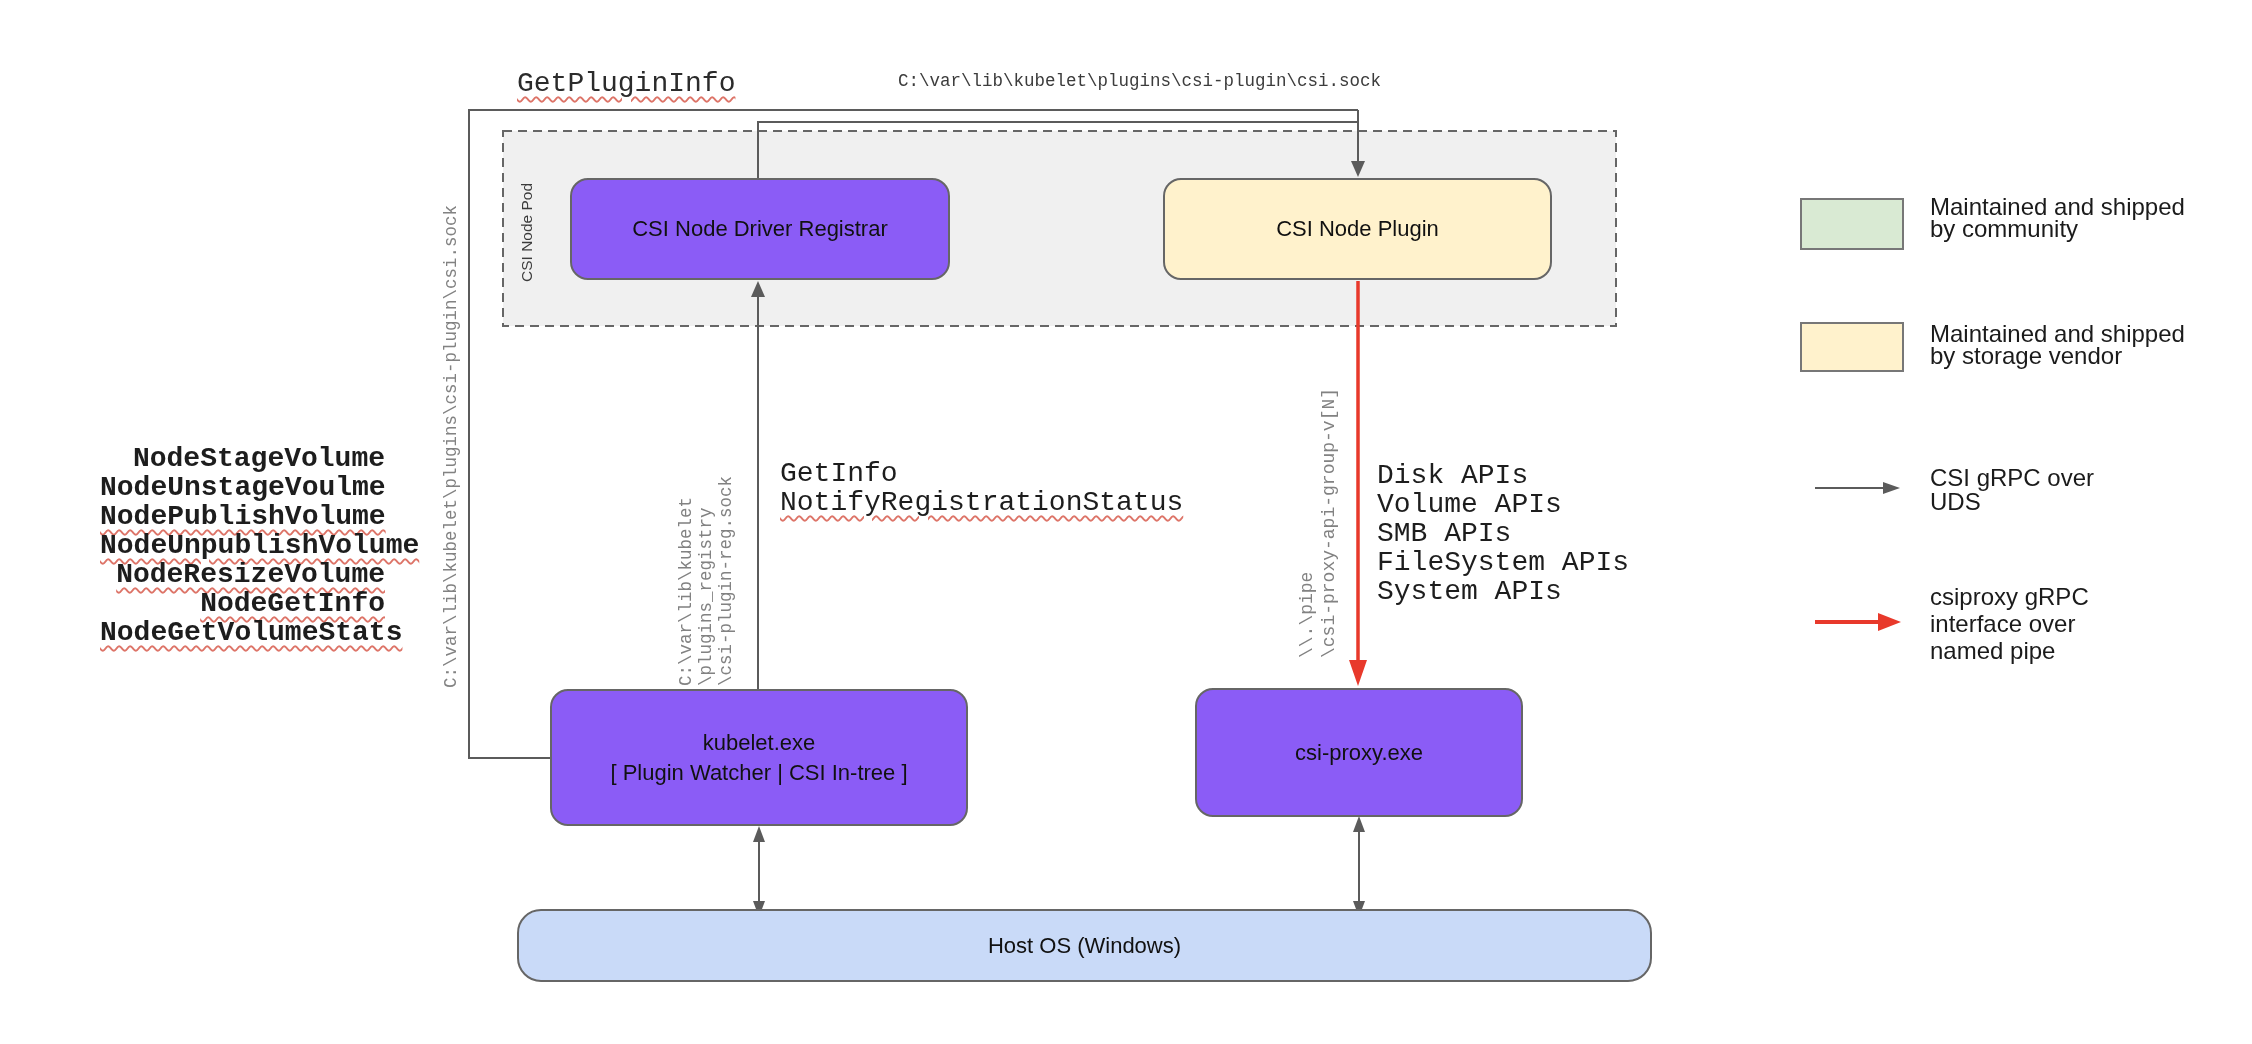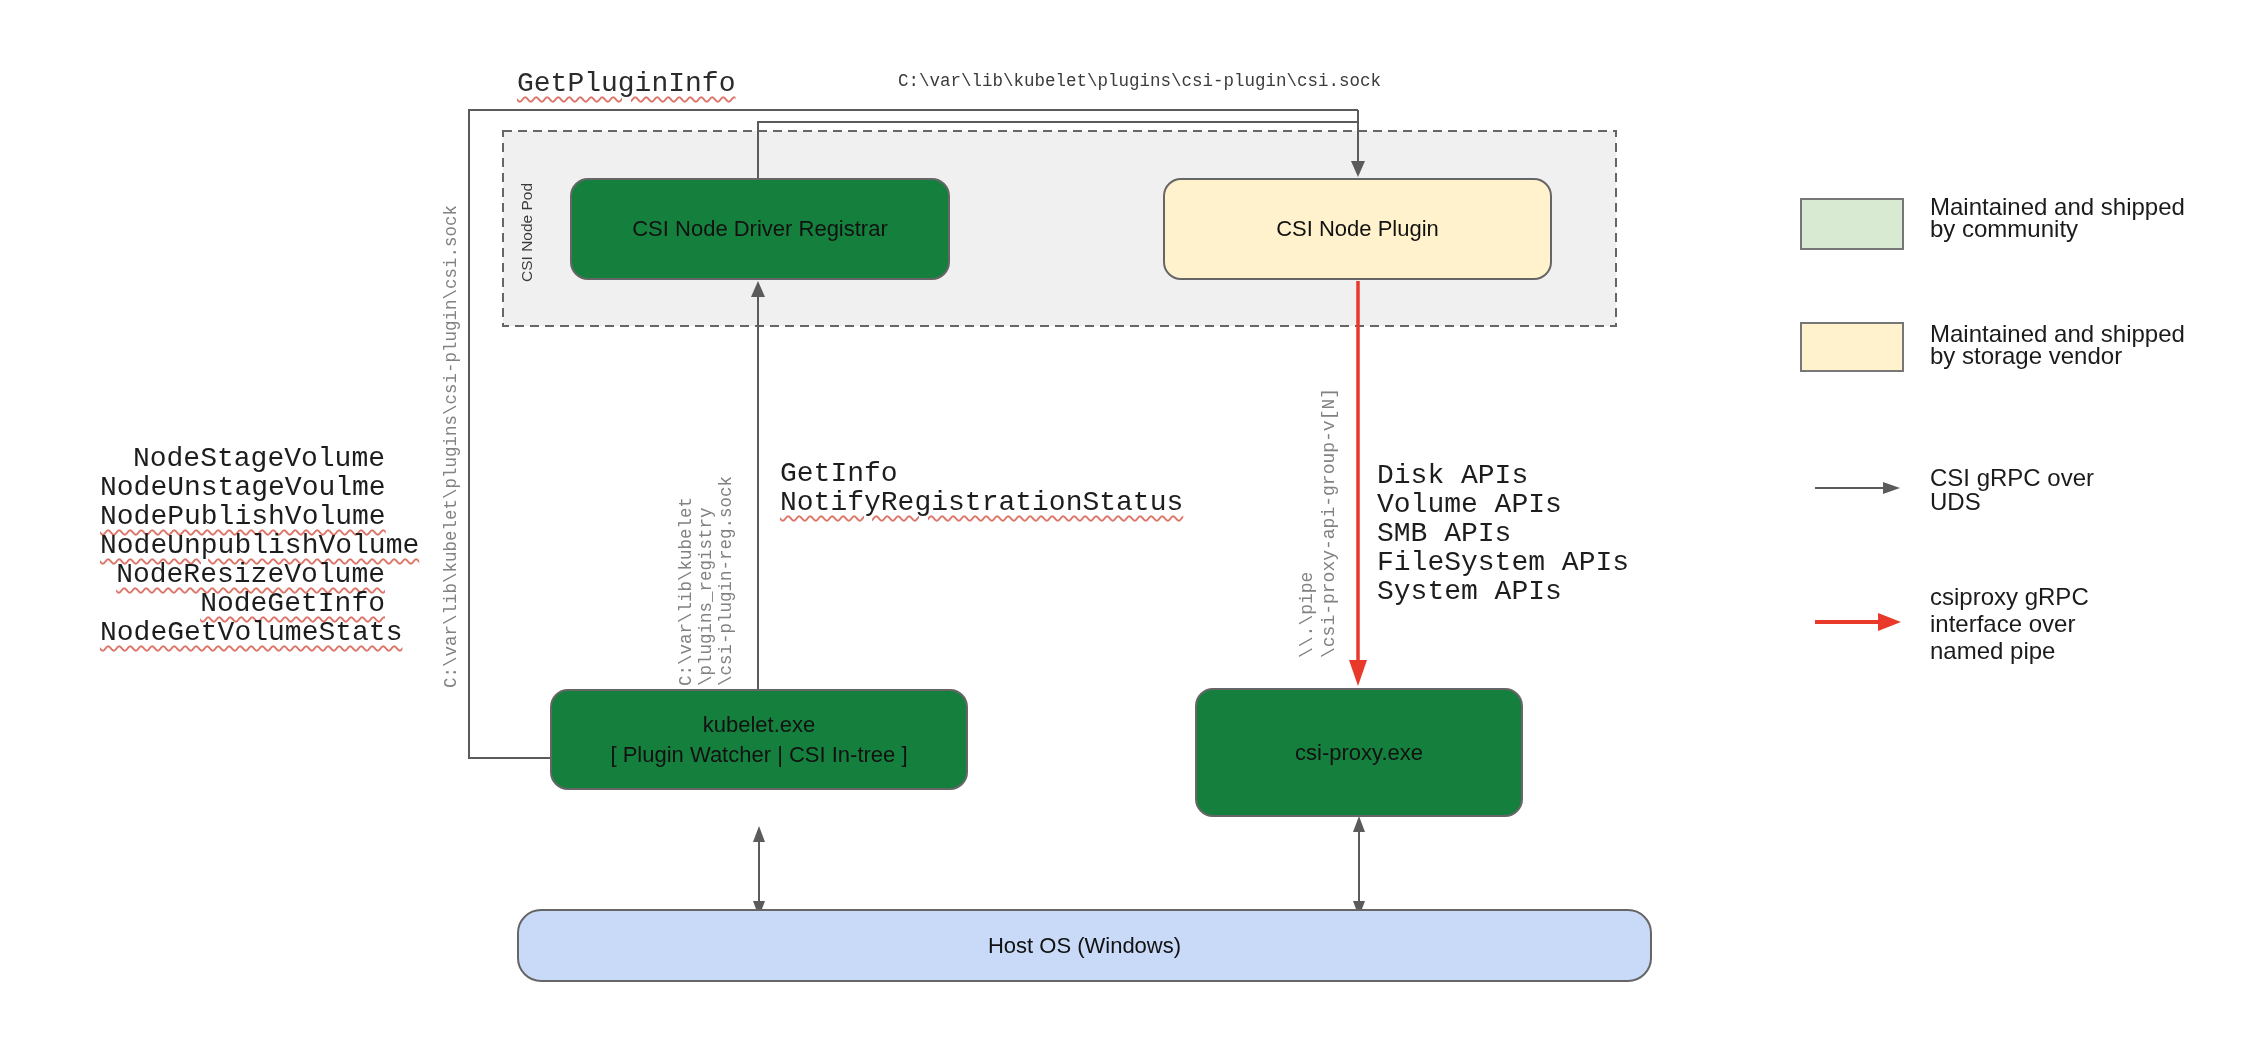--- a/index.html
+++ b/index.html
@@ -8,21 +8,21 @@
     background:#ffffff; overflow:hidden;
     font-family:"Liberation Sans","DejaVu Sans",sans-serif;
   }
   .layer-svg { position:absolute; left:0; top:0; z-index:2; }
   .node {
     position:absolute; z-index:3; box-sizing:border-box;
     border:2px solid #666666; border-radius:18px;
     display:flex; flex-direction:column; align-items:center; justify-content:center;
     font-size:22px; color:#111111; text-align:center; line-height:30px;
   }
-  .green  { background:#15803d; }
+  .green  { background:#8b5cf6; }
   .yellow { background:#fff2cc; }
   .blue   { background:#c9daf8; border-radius:24px; }
   .mono   { font-family:"Liberation Mono","DejaVu Sans Mono",monospace; }
   .lbl    { position:absolute; z-index:4; white-space:nowrap; }
   .mono-big  { font-size:28px; line-height:29px; color:#1d1d1d; }
   .mono-path { font-size:17.5px; line-height:22px; color:#3c3c3c; }
   .mono-gray { color:#828282; }
   .vtext {
     position:absolute; z-index:4; white-space:nowrap;
     transform:rotate(-90deg); transform-origin:0 100%;
@@ -86,40 +86,40 @@
   <div class="vtext" style="left:536px; top:264px; height:18px; line-height:18px; font-size:15.5px; color:#3b3b3b;">CSI Node Pod</div>
 
   <div class="node green" style="left:570px; top:178px; width:380px; height:102px;">
     <div>CSI Node Driver Registrar</div>
   </div>
 
   <div class="node yellow" style="left:1163px; top:178px; width:389px; height:102px;">
     <div>CSI Node Plugin</div>
   </div>
 
-  <div class="node green" style="left:550px; top:689px; width:418px; height:101px;">
+  <div class="node green" style="left:550px; top:689px; width:418px; height:137px;">
     <div>kubelet.exe</div>
     <div>[ Plugin Watcher | CSI In-tree ]</div>
   </div>
 
   <div class="node green" style="left:1195px; top:688px; width:328px; height:129px;">
     <div>csi-proxy.exe</div>
   </div>
 
   <div class="node blue" style="left:517px; top:909px; width:1135px; height:73px;">
     <div>Host OS (Windows)</div>
   </div>
 
   <div class="lbl mono mono-big squiggle" style="left:517px; top:70px; line-height:28px; color:#2b2b2b;">GetPluginInfo</div>
 
   <div class="lbl mono mono-path" style="left:898px; top:70px;">C:\var\lib\kubelet\plugins\csi-plugin\csi.sock</div>
 
   <div class="vtext mono mono-path mono-gray" style="left:462px; top:666px; height:22px; line-height:22px;">C:\var\lib\kubelet\plugins\csi-plugin\csi.sock</div>
 
-  <div class="lbl mono mono-big right-align" style="left:100px; top:444px; width:285px;">
+  <div class="lbl mono mono-big right-align" style="left:100px; top:444px; width:285px;font-weight:bold;">
     <div>NodeStageVolume</div>
     <div>NodeUnstageVoulme</div>
     <div class="squiggle">NodePublishVolume</div>
     <div class="squiggle">NodeUnpublishVolume</div>
     <div class="squiggle">NodeResizeVolume</div>
     <div class="squiggle">NodeGetInfo</div>
     <div class="squiggle">NodeGetVolumeStats</div>
   </div>
 
   <div class="vtext mono mono-path mono-gray" style="left:736px; top:626px; height:60px; line-height:20px;">

